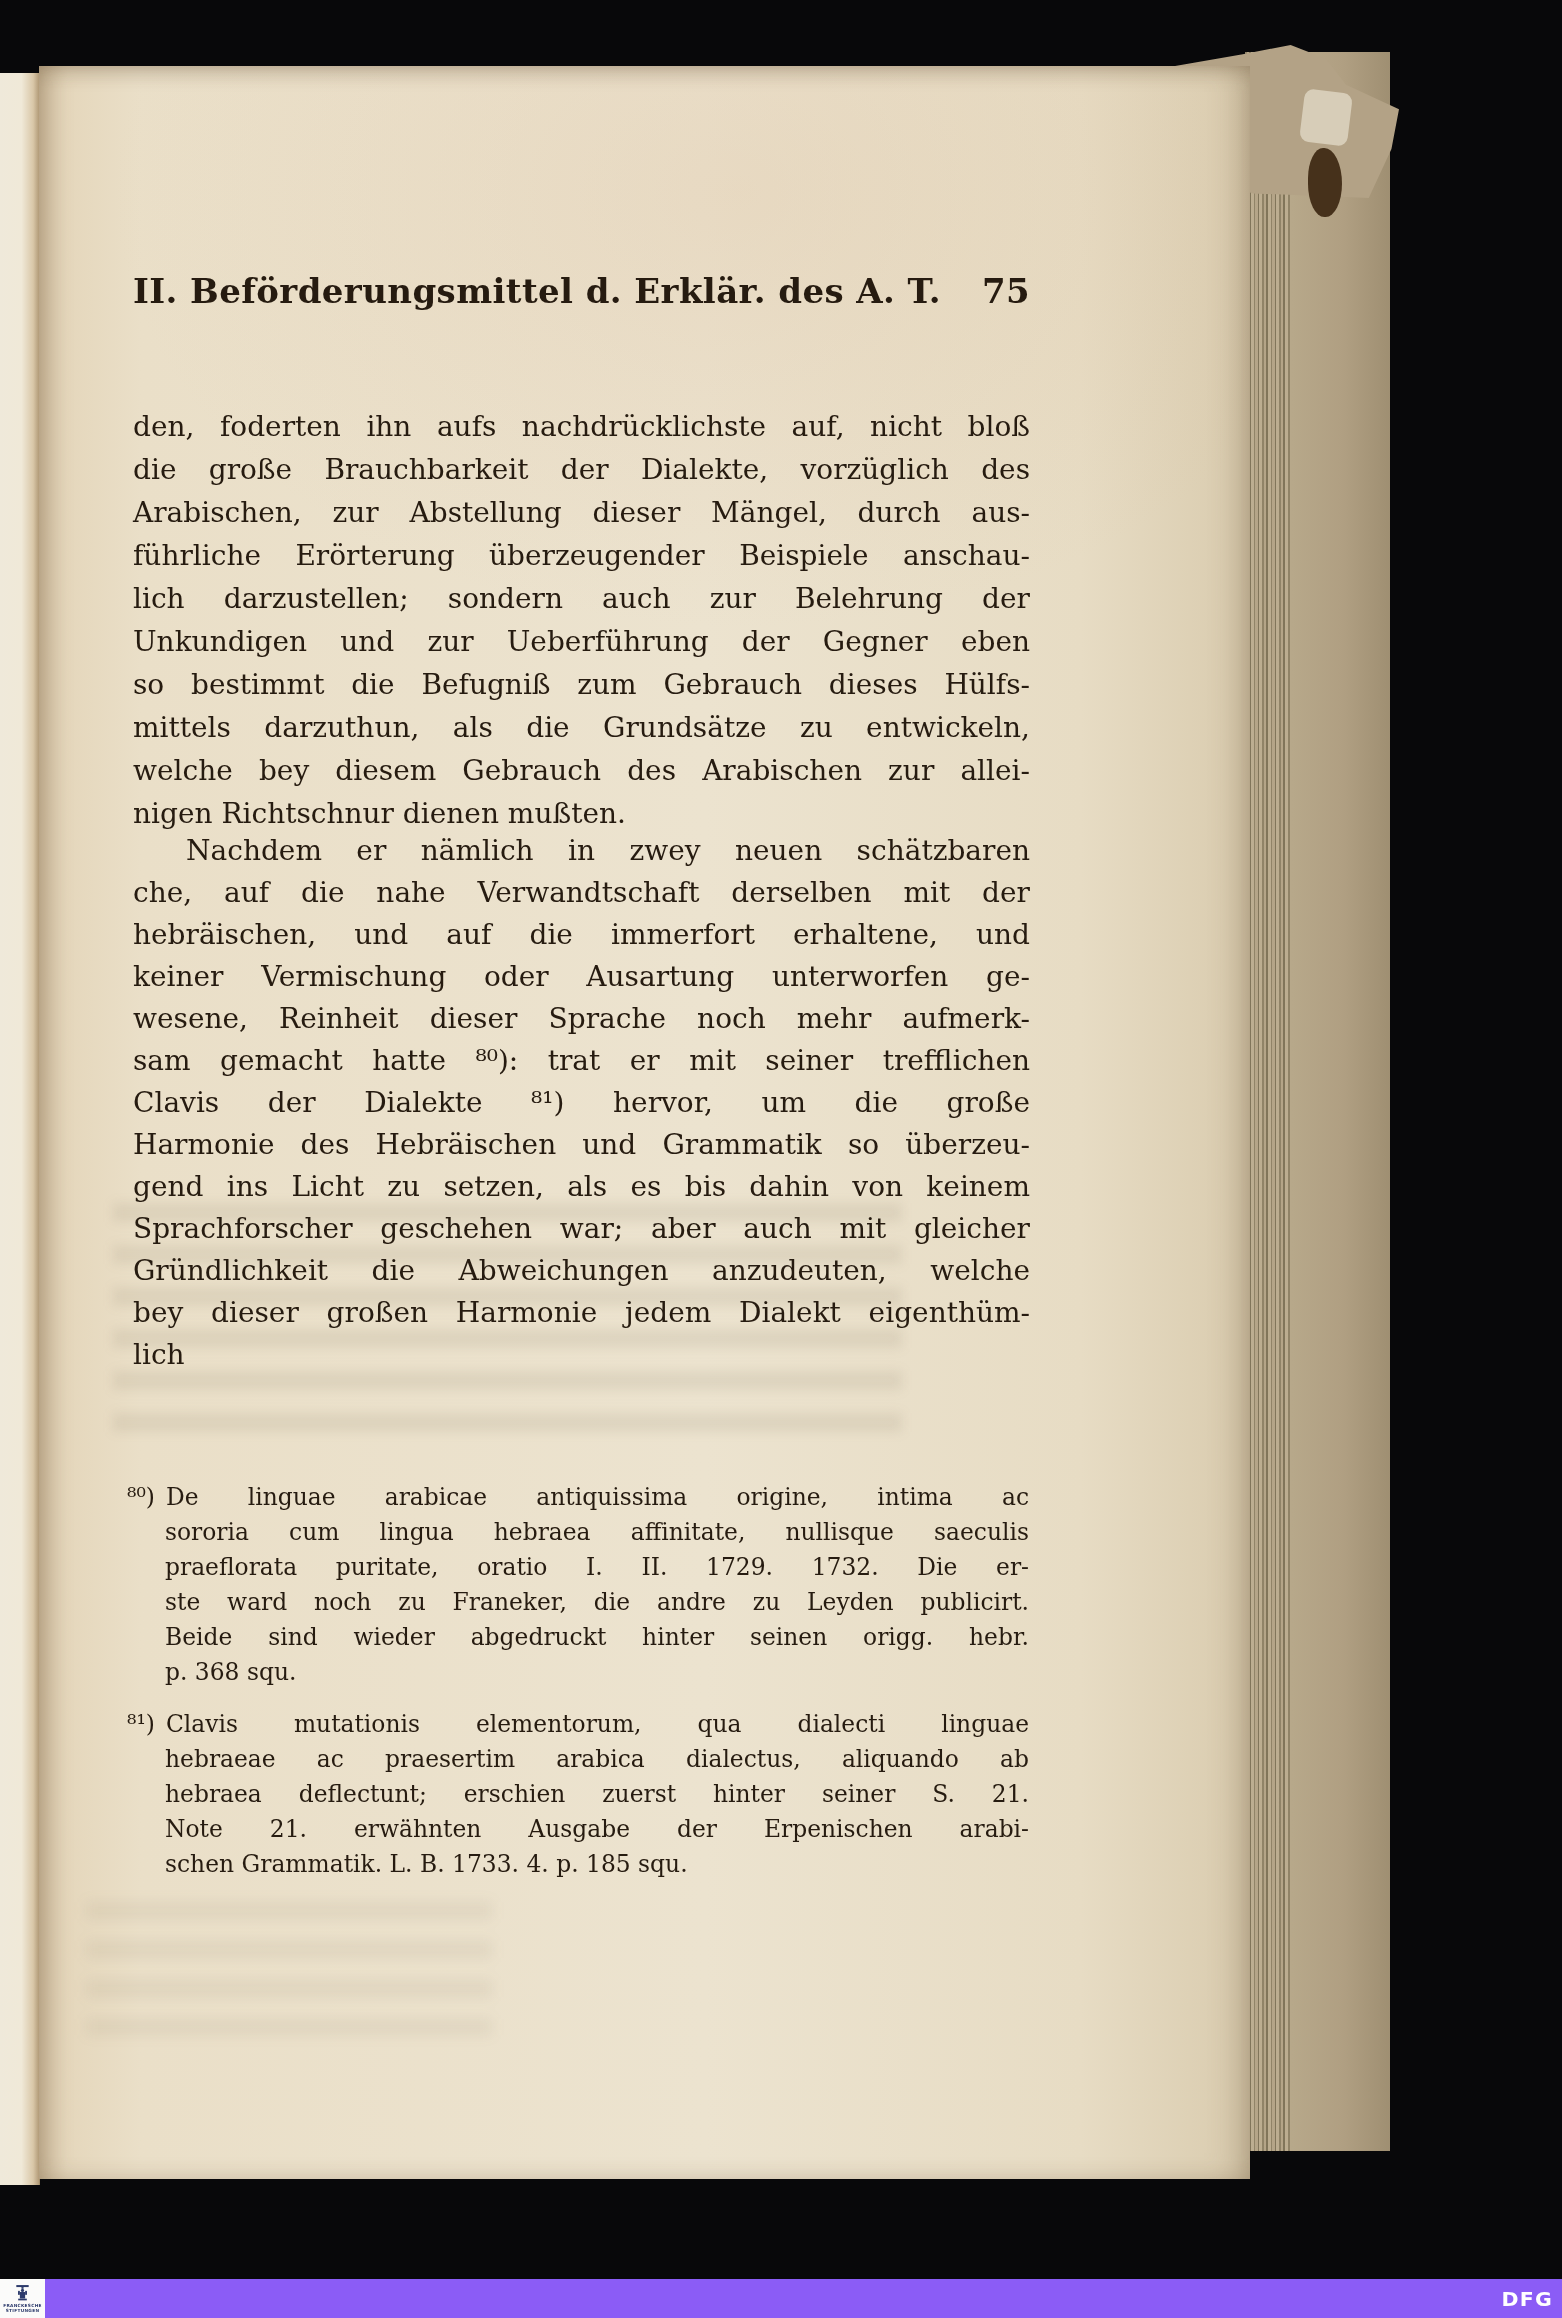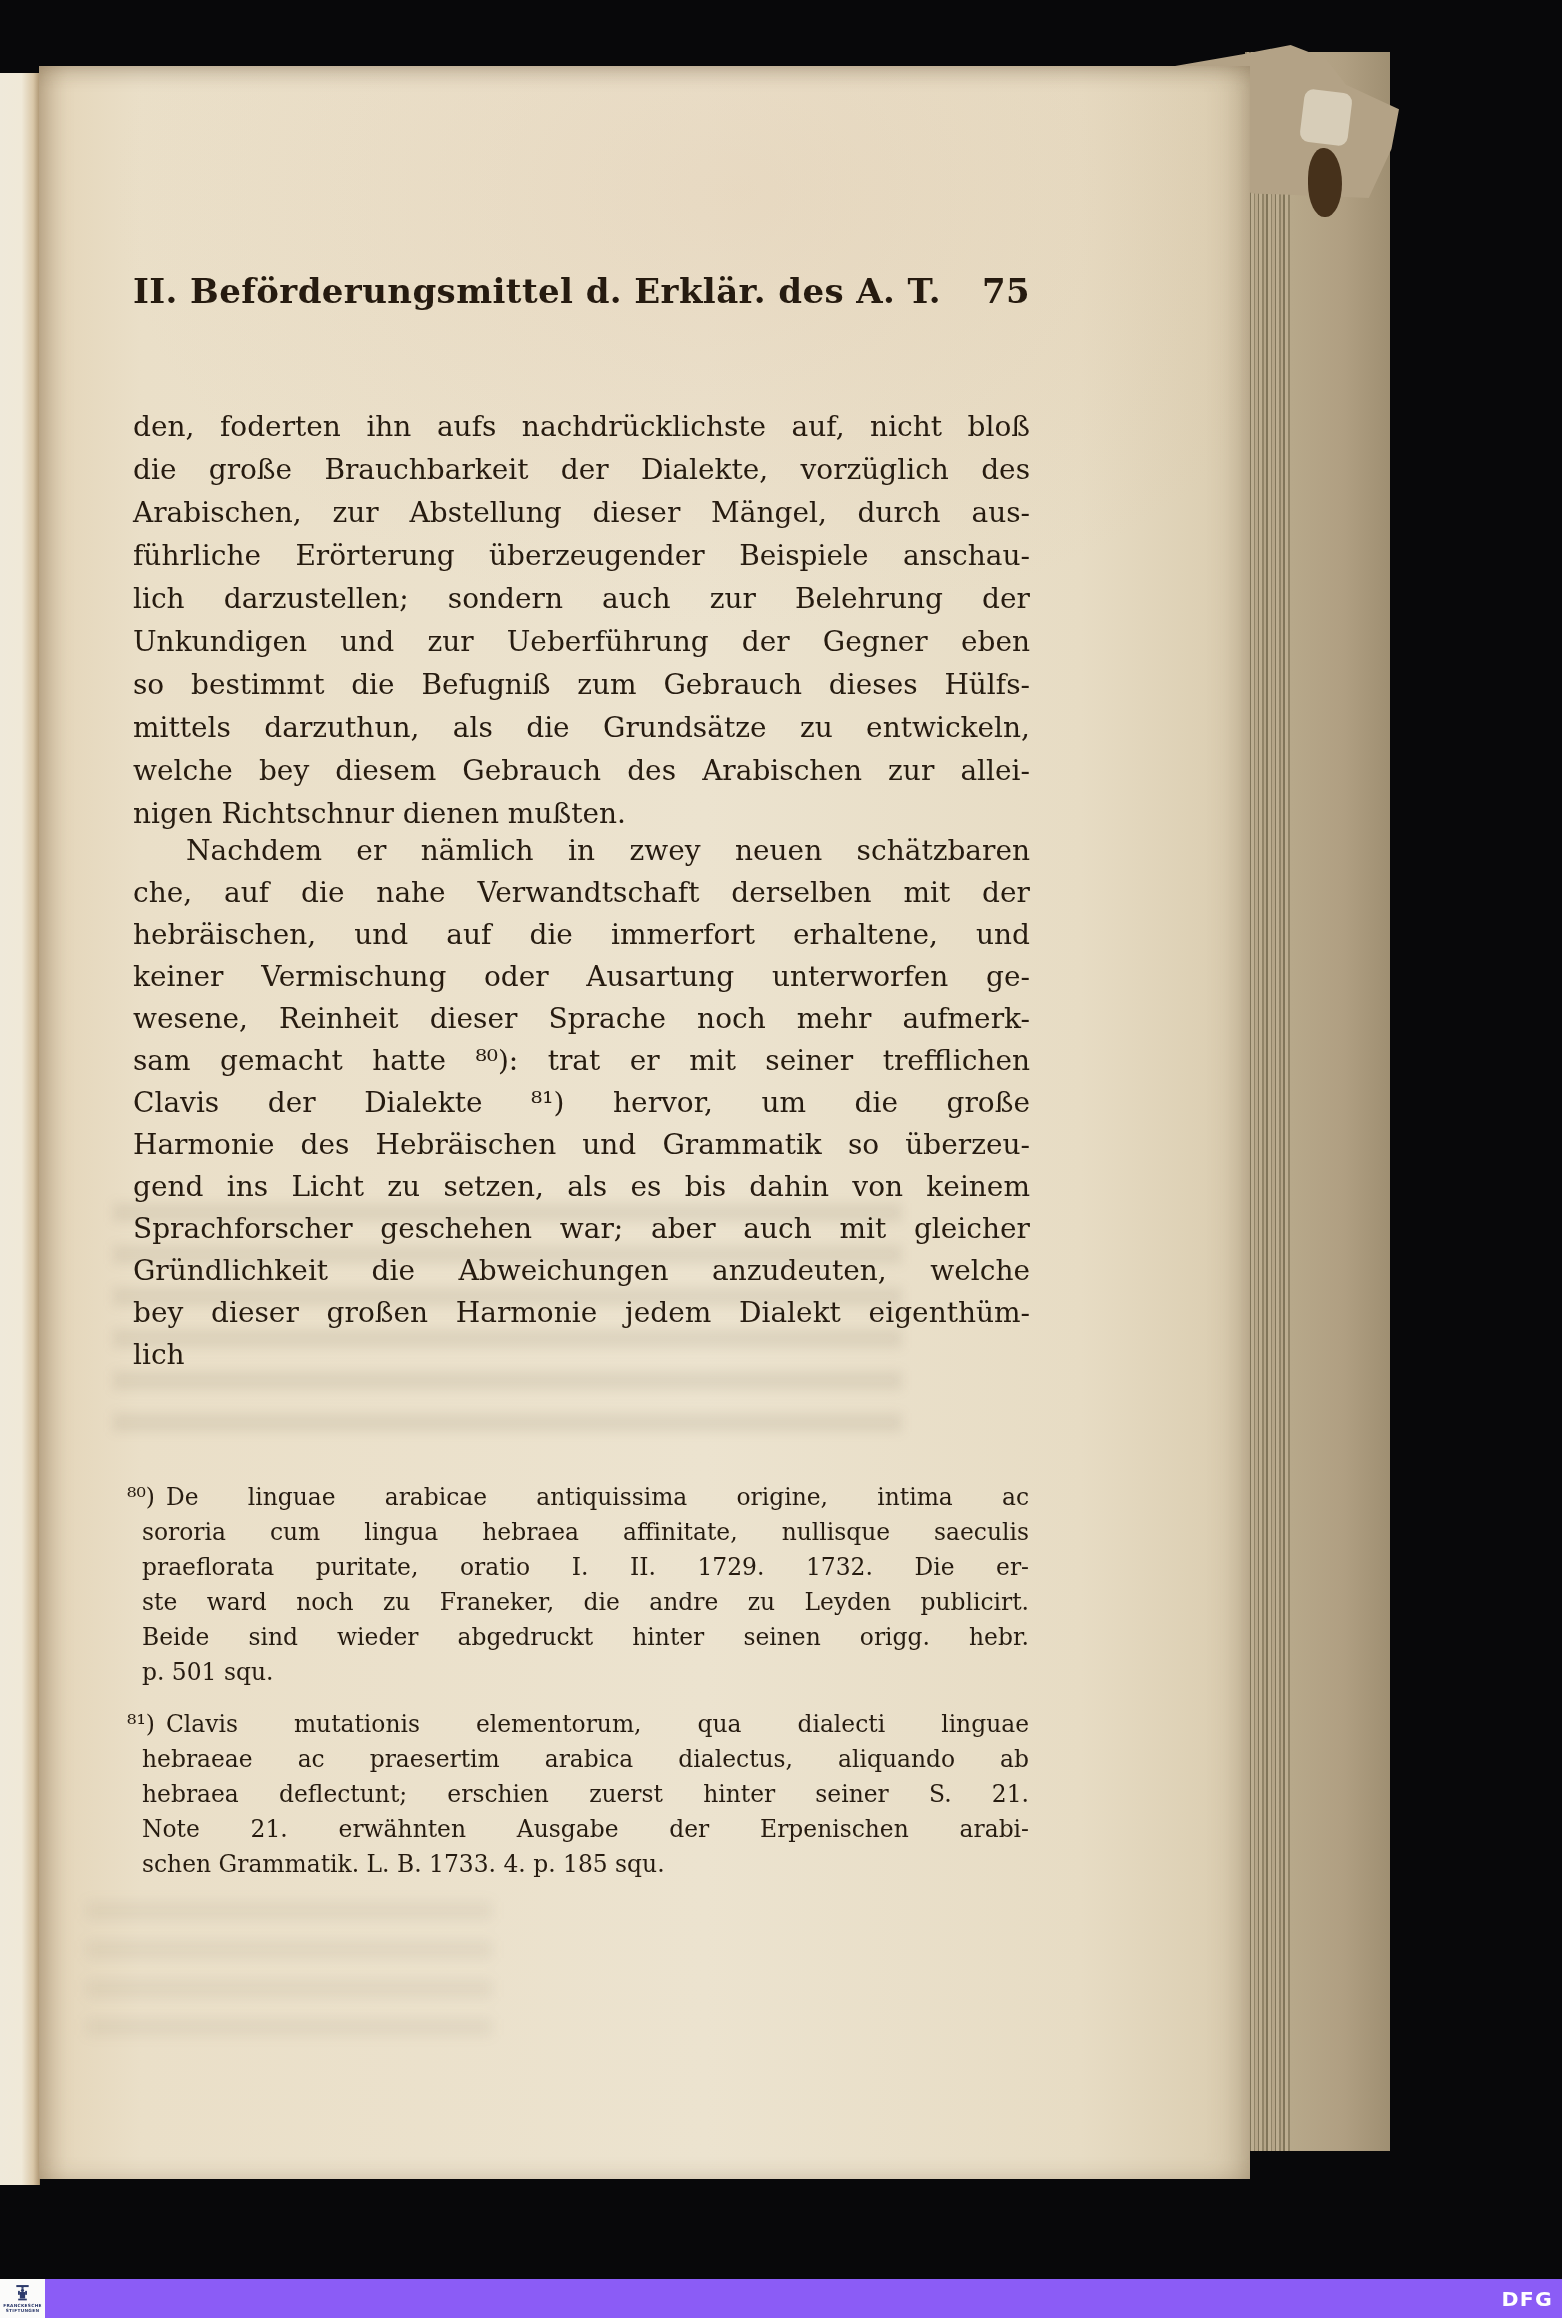--- a/index.html
+++ b/index.html
@@ -53,21 +53,21 @@
     text-align:justify;text-align-last:justify;}
   .para2 .bline{line-height:42px;height:42px;}
   .bline.end{text-align-last:left;}
   .bline.indent{padding-left:53px;}
   .catchword{font-size:28px;line-height:42px;height:42px;text-align:left;}
 
   .fn{position:absolute;left:88px;width:902px;}
   .fn1{top:1414px;}
   .fn2{top:1641px;}
   .fn-line{font-size:23.4px;line-height:35px;
-    text-align:justify;text-align-last:justify;margin-left:15px;}
+    text-align:justify;text-align-last:justify;margin-left:38px;}
   .fn-line.first{margin-left:0;}
   .fn-line.end{text-align-last:left;}
   .fn-marker{margin-right:11px;}
 
   
   .footer-bar{position:absolute;left:0;top:2279px;width:1563px;height:40px;
     background:#8b5cf6;z-index:6;}
   .logo-box{position:absolute;left:0;top:0;width:45px;height:40px;background:#fbfbfa;
     display:flex;flex-direction:column;align-items:center;justify-content:center;}
   .logo-icon{width:17px;height:15.6px;margin-bottom:1.6px;}
@@ -129,21 +129,21 @@
     </div>
 
     <div class="fn fn1">
       <div class="fn-line first">
         <span class="fn-marker">⁸⁰)</span><span>De linguae arabicae antiquissima origine, intima ac</span>
       </div>
       <div class="fn-line">sororia cum lingua hebraea affinitate, nullisque saeculis</div>
       <div class="fn-line">praeflorata puritate, oratio I. II. 1729. 1732.  Die er-</div>
       <div class="fn-line">ste ward noch zu Franeker, die andre zu Leyden publicirt.</div>
       <div class="fn-line">Beide sind wieder abgedruckt hinter seinen origg. hebr.</div>
-      <div class="fn-line end">p. 501 squ.</div>
+      <div class="fn-line end">p. 368 squ.</div>
     </div>
 
     <div class="fn fn2">
       <div class="fn-line first">
         <span class="fn-marker">⁸¹)</span><span>Clavis mutationis elementorum, qua dialecti linguae</span>
       </div>
       <div class="fn-line">hebraeae ac praesertim arabica dialectus, aliquando ab</div>
       <div class="fn-line">hebraea deflectunt; erschien zuerst hinter seiner S. 21.</div>
       <div class="fn-line">Note 21.  erwähnten Ausgabe der Erpenischen arabi-</div>
       <div class="fn-line end">schen Grammatik. L. B. 1733. 4. p. 185 squ.</div>

